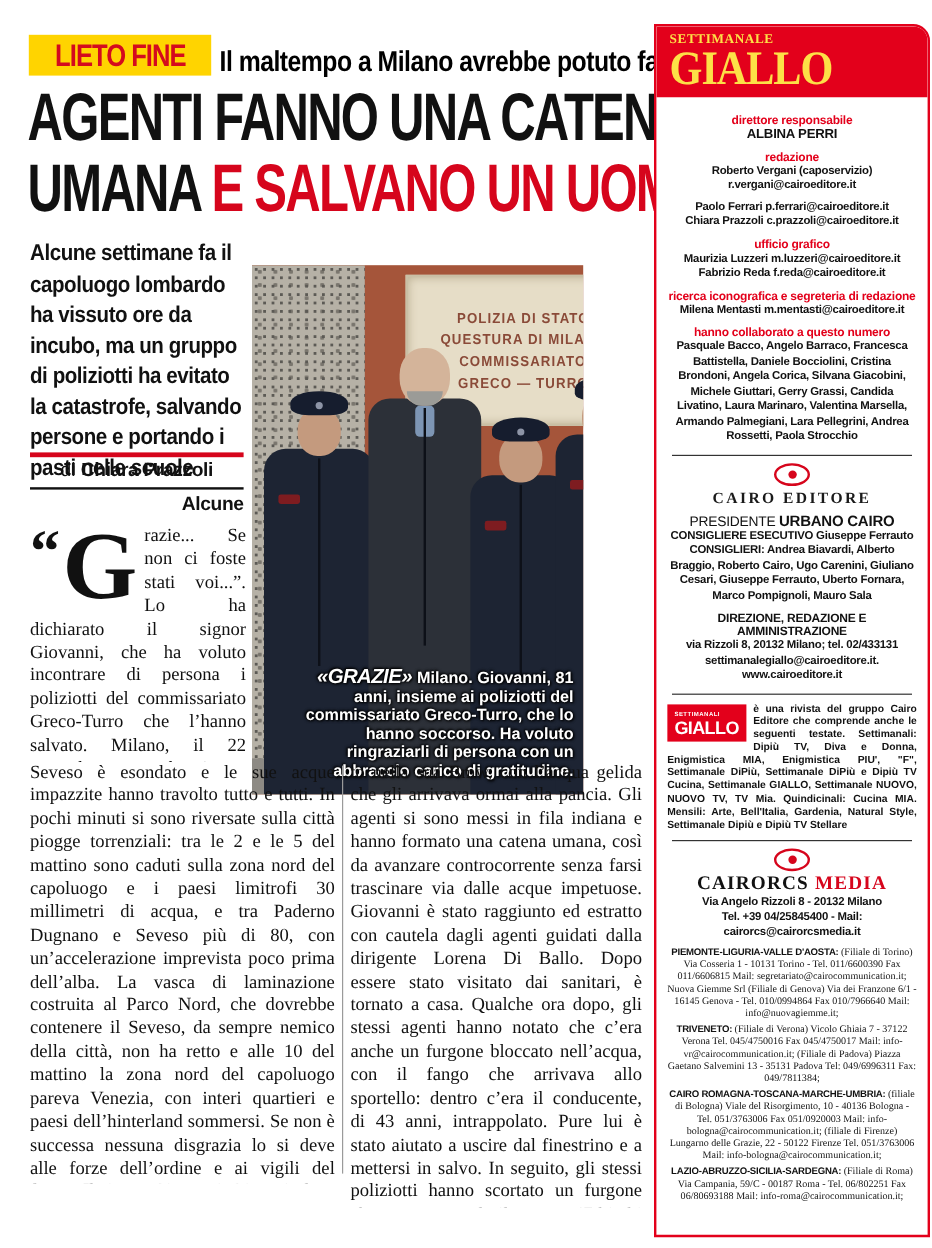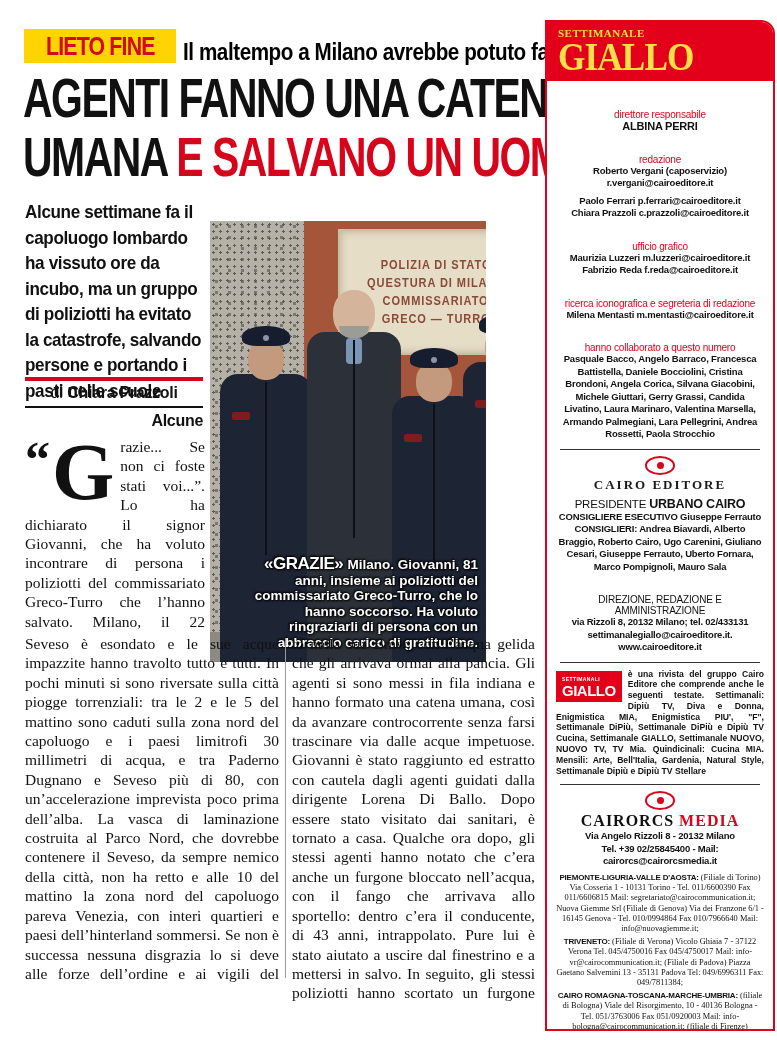--- a/index.html
+++ b/index.html
@@ -50,21 +50,21 @@
   .beard{width:30px;height:12px;background:#9b9b97;border-radius:0 0 14px 14px;margin-top:-12px;z-index:2;}
   .torso{background:#1d2433;border-radius:18px 18px 0 0;margin-top:-6px;position:relative;}
   .torso.civil{background:#2c3038;}
   .patch{position:absolute;left:12px;top:38px;width:18px;height:8px;background:#7e1c20;border-radius:2px;}
   .shirt{position:absolute;left:50%;top:6px;width:16px;height:26px;margin-left:-8px;background:#7d95b4;
          border-radius:4px;}
   .zip{position:absolute;left:50%;top:8px;width:2px;height:60%;margin-left:-1px;background:#0d1018;}
   .caption{position:absolute;right:8px;bottom:12px;width:242px;text-align:right;color:#fff;
            font-weight:bold;font-size:13.5px;line-height:15.5px;
            text-shadow:0 0 3px #000,1px 1px 2px #000,-1px -1px 2px #000;}
-  .cap-lead{font-size:17px;letter-spacing:-.5px;}
+  .cap-lead{font-size:17px;letter-spacing:-.5px;font-style:italic;}
 
   
   .serif{font-family:"Liberation Serif",serif;font-size:15.5px;line-height:19.4px;text-align:justify;}
   .body-intro{position:absolute;left:25px;top:437px;width:180px;height:198px;overflow:hidden;}
   .oq{float:left;font-family:"Liberation Serif",serif;font-weight:bold;font-size:50px;line-height:40px;
       margin:2px 2px 0 0;}
   .dropcap{float:left;font-family:"Liberation Serif",serif;font-weight:bold;font-size:80px;
            line-height:62px;margin:4px 6px 0 0;}
   .body-col1{position:absolute;left:25px;top:634px;width:254px;height:352px;overflow:hidden;}
   .body-col2{position:absolute;left:292px;top:634px;width:243px;height:372px;overflow:hidden;}
@@ -72,21 +72,21 @@
   .pagenum{position:absolute;left:24px;top:1042px;font-size:17px;font-weight:bold;margin-left:40px;}
 
   
   .sidebar{position:absolute;left:545px;top:20px;width:230px;height:1011px;border:2px solid #e3001b;
            border-radius:0 14px 0 0;background:#fff;overflow:hidden;box-sizing:border-box;}
   .mast{background:#e3001b;border-radius:0 11px 0 0;padding:5px 0 6px 11px;color:#fde047;font-family:Liberation Serif, serif;}
   .mast-kicker{font-size:11px;font-weight:bold;letter-spacing:.5px;}
   .mast-title{font-size:40px;font-weight:bold;line-height:36px;letter-spacing:-1px;
               transform:scaleX(.88);transform-origin:0 0;white-space:nowrap;}
   .sb-body{padding:7px 9px 0 9px;text-align:center;}
-  .sb-label{color:#e3001b;font-size:10px;font-weight:normal;margin-top:21px;letter-spacing:-.2px;}
+  .sb-label{color:#e3001b;font-size:10px;font-weight:bold;margin-top:7px;letter-spacing:-.2px;}
   .sb-line{font-size:9.5px;font-weight:bold;line-height:12.5px;letter-spacing:-.2px;text-align:center;}
   .sb-gap{height:5px;}
   .sb-par{font-size:9.5px;font-weight:bold;line-height:12.5px;letter-spacing:-.2px;}
   .sb-hr{border:none;border-top:1px solid #333;margin:8px 4px 6px 4px;}
   .eye{width:26px;height:15px;border:2.5px solid #d6051c;border-radius:50%;margin:2px auto 2px auto;
        position:relative;}
   .eye::after{content:"";position:absolute;left:50%;top:50%;width:7px;height:7px;margin:-3.5px 0 0 -3.5px;
               background:#d6051c;border-radius:50%;}
   .ce-name{font-family:"Liberation Serif",serif;font-size:13px;font-weight:bold;letter-spacing:2px;
            color:#1a1a1a;}
@@ -234,21 +234,21 @@
         <span>è una rivista del gruppo Cairo Editore che comprende anche le seguenti testate. Settimanali: Dipiù TV, Diva e Donna, Enigmistica MIA, Enigmistica PIU', "F", Settimanale DiPiù, Settimanale DiPiù e Dipiù TV Cucina, Settimanale GIALLO, Settimanale NUOVO, NUOVO TV, TV Mia. Quindicinali: Cucina MIA. Mensili: Arte, Bell'Italia, Gardenia, Natural Style, Settimanale Dipiù e Dipiù TV Stellare</span>
       </div>
 
       <hr class="sb-hr">
 
       <div class="eye"></div>
       <div class="rcs-name">
         <span>CAIRORCS </span><span class="red">MEDIA</span>
       </div>
       <div class="sb-line">Via Angelo Rizzoli 8 - 20132 Milano</div>
-      <div class="sb-line">Tel. +39 02/25845400 - Mail: cairorcs@cairorcsmedia.it</div>
+      <div class="sb-line">Tel. +39 04/25845400 - Mail: cairorcs@cairorcsmedia.it</div>
 
       <div class="offices">
         <p><span class="region">PIEMONTE-LIGURIA-VALLE D'AOSTA: </span><span>(Filiale di Torino) Via Cosseria 1 - 10131 Torino - Tel. 011/6600390 Fax 011/6606815 Mail: segretariato@cairocommunication.it; Nuova Giemme Srl (Filiale di Genova) Via dei Franzone 6/1 - 16145 Genova - Tel. 010/0994864 Fax 010/7966640 Mail: info@nuovagiemme.it;</span></p>
         <p><span class="region">TRIVENETO: </span><span>(Filiale di Verona) Vicolo Ghiaia 7 - 37122 Verona Tel. 045/4750016 Fax 045/4750017 Mail: info-vr@cairocommunication.it; (Filiale di Padova) Piazza Gaetano Salvemini 13 - 35131 Padova Tel: 049/6996311 Fax: 049/7811384;</span></p>
         <p><span class="region">CAIRO ROMAGNA-TOSCANA-MARCHE-UMBRIA: </span><span>(filiale di Bologna) Viale del Risorgimento, 10 - 40136 Bologna - Tel. 051/3763006 Fax 051/0920003 Mail: info-bologna@cairocommunication.it; (filiale di Firenze) Lungarno delle Grazie, 22 - 50122 Firenze Tel. 051/3763006 Mail: info-bologna@cairocommunication.it;</span></p>
         <p><span class="region">LAZIO-ABRUZZO-SICILIA-SARDEGNA: </span><span>(Filiale di Roma) Via Campania, 59/C - 00187 Roma - Tel. 06/802251 Fax 06/80693188 Mail: info-roma@cairocommunication.it;</span></p>
 
       </div>
 
     </div>

